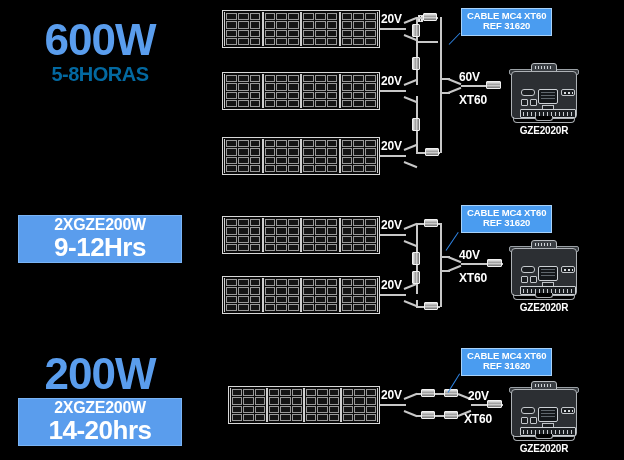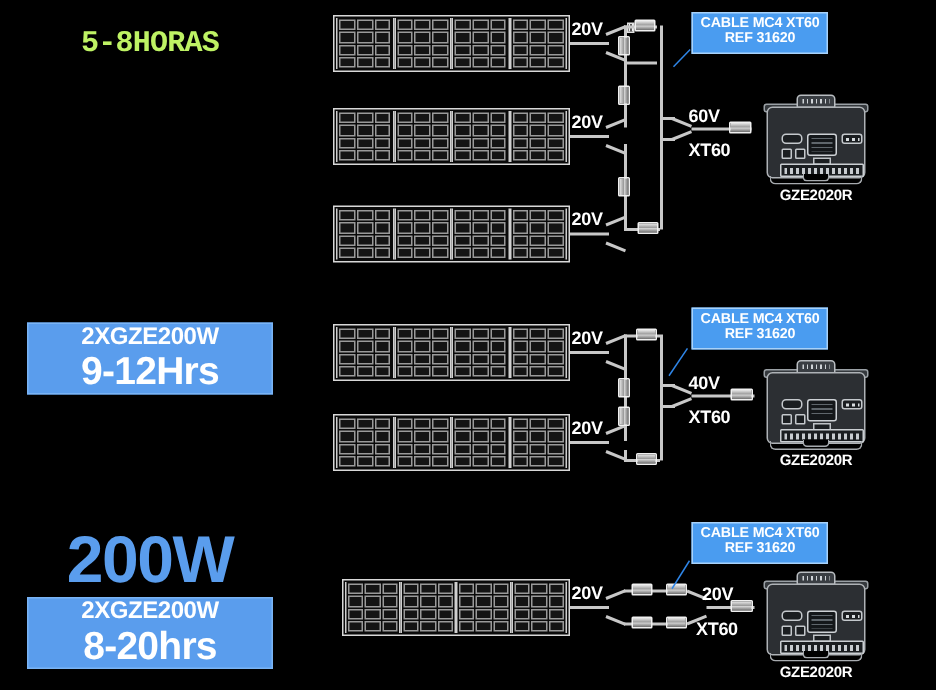--- a/index.html
+++ b/index.html
@@ -57,25 +57,24 @@
     font-size: 26px;
     font-weight: bold;
     color: #ffffff;
     line-height: 1;
     letter-spacing: -0.5px;
   }
 
   .spec-sub {
     font-size: 20px;
     font-weight: bold;
-    color: #bef264;
+    color: #0369a1;
     line-height: 1.1;
     margin-top: 1px;
     letter-spacing: -0.5px;
-    font-family: Liberation Mono, monospace;
   }
 
   
   .panel {
     position: absolute;
     background: #0a0a0a;
     border: 1px solid #d8d8d8;
     display: flex;
     padding: 1px;
   }
@@ -289,20 +288,21 @@
     font-weight: bold;
     letter-spacing: -0.2px;
   }
 </style>
 </head>
 <body>
 
 <div id="diagram">
 
   <div class="spec-block" style="top:18px;">
+    <div class="watt-title">600W</div>
     <div class="spec-sub">5-8HORAS</div>
   </div>
 
   <div class="panel" style="left:222px; top:10px; width:158px; height:38px;">
     <div class="panel-fold">
         <div class="cell"></div>
         <div class="cell"></div>
         <div class="cell"></div>
         <div class="cell"></div>
         <div class="cell"></div>
@@ -735,21 +735,21 @@
     </div>
     <div class="st-foot"></div>
     <div class="st-notch"></div>
     <div class="st-name">GZE2020R</div>
   </div>
 
   <div class="spec-block" style="top:352px;">
     <div class="watt-title">200W</div>
     <div class="spec-badge">
       <div class="badge-model">2XGZE200W</div>
-      <div class="badge-hours">8-20hrs</div>
+      <div class="badge-hours">14-20hrs</div>
     </div>
   </div>
 
   <div class="panel" style="left:228px; top:386px; width:152px; height:38px;">
     <div class="panel-fold">
         <div class="cell"></div>
         <div class="cell"></div>
         <div class="cell"></div>
         <div class="cell"></div>
         <div class="cell"></div>

